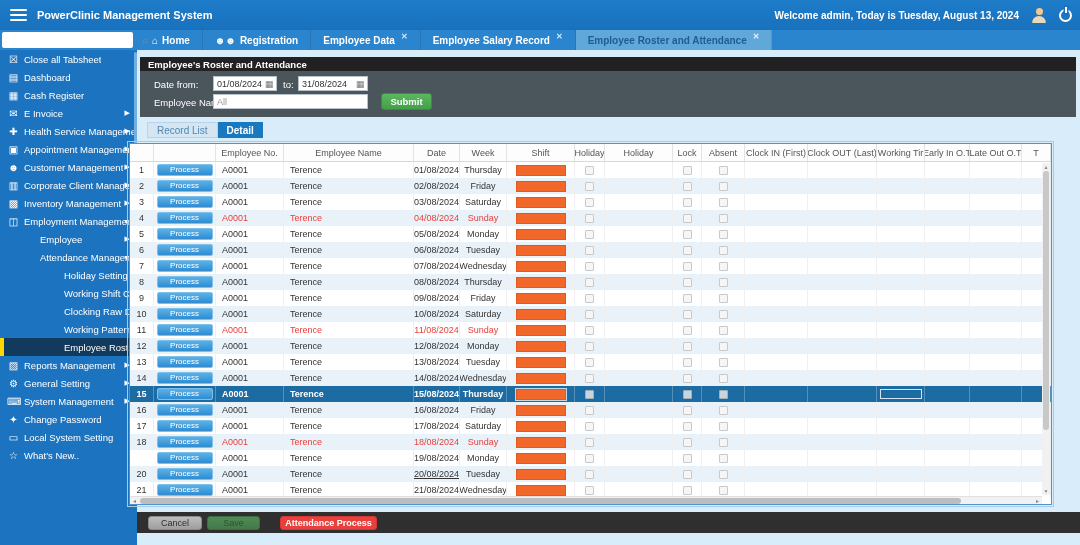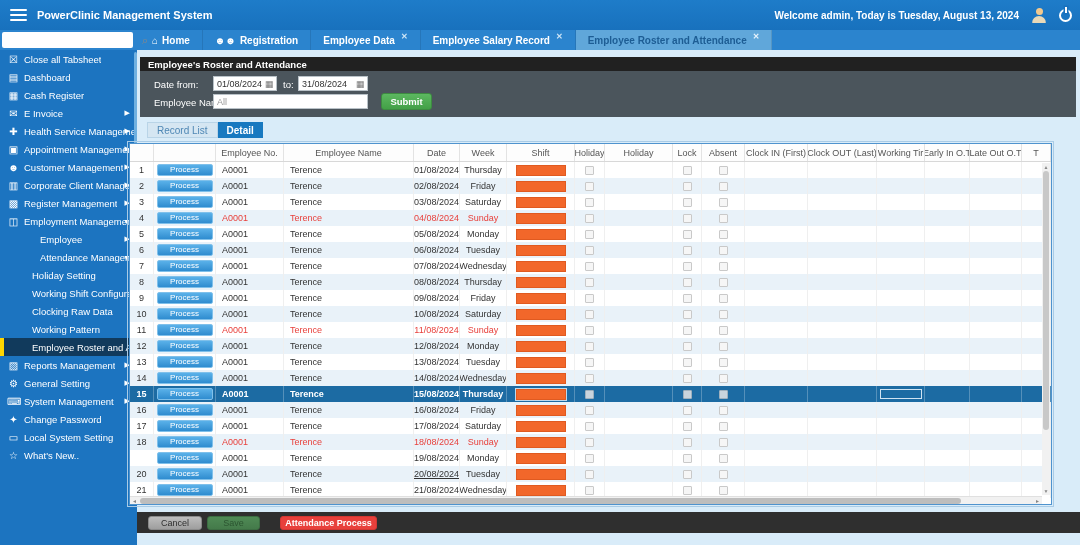--- a/index.html
+++ b/index.html
@@ -33,21 +33,21 @@
 
   
   .sidebar { position:absolute; left:0; top:50px; width:137px; height:495px; background:#1c74c0; color:#fff; }
   .side-scroll { position:absolute; right:0px; top:2px; width:3px; height:250px; background:#6fb0e0; border-radius:2px; }
   .side-item { position:relative; height:18px; display:flex; align-items:center; font-size:9.5px; cursor:pointer; }
   .side-item .sicon { position:absolute; left:7px; width:13px; text-align:center; font-size:10px; }
   .side-item .slabel { white-space:nowrap; overflow:hidden; }
   .side-item .arrow { position:absolute; right:7px; font-size:7px; }
   .side-item.l0 .slabel { margin-left:24px; }
   .side-item.l1 .slabel { margin-left:40px; }
-  .side-item.l2 .slabel { margin-left:32px; }
+  .side-item.l2 .slabel { margin-left:64px; }
   .side-item.active { background:#113a5c; }
   .side-item.active::before { content:""; position:absolute; left:0; top:0; width:4px; height:100%; background:#ffd600; }
 
   
   .main { position:absolute; left:137px; top:50px; width:943px; height:483px; background:#d9ecf9; }
   .panel-title { position:absolute; left:3px; top:7px; right:4px; height:14px; background:#212121; color:#fff; font-size:9.5px; font-weight:bold; display:flex; align-items:center; padding-left:8px; }
   .filterbar { position:absolute; left:3px; top:21px; right:4px; height:46px; background:#4b555c; }
   .flabel { position:absolute; color:#fff; font-size:9.5px; }
   .finput { position:absolute; height:15px; background:#fff; border:1px solid #b9c2c8; font-size:9px; color:#333; padding:0 3px; font-family:inherit; }
   .cal-icon { position:absolute; font-size:9px; color:#777; }
@@ -183,21 +183,21 @@
           <span class="slabel">Customer Management</span>
           <span class="arrow">▶</span>
         </div>
         <div class="side-item l0">
           <span class="sicon">▥</span>
           <span class="slabel">Corporate Client Management</span>
           <span class="arrow">▶</span>
         </div>
         <div class="side-item l0">
           <span class="sicon">▩</span>
-          <span class="slabel">Register Management</span>
+          <span class="slabel">Inventory Management</span>
           <span class="arrow">▶</span>
         </div>
         <div class="side-item l0">
           <span class="sicon">◫</span>
           <span class="slabel">Employment Management</span>
           <span class="arrow">▼</span>
         </div>
         <div class="side-item l1">
           <span class="slabel">Employee</span>
           <span class="arrow">▶</span>

